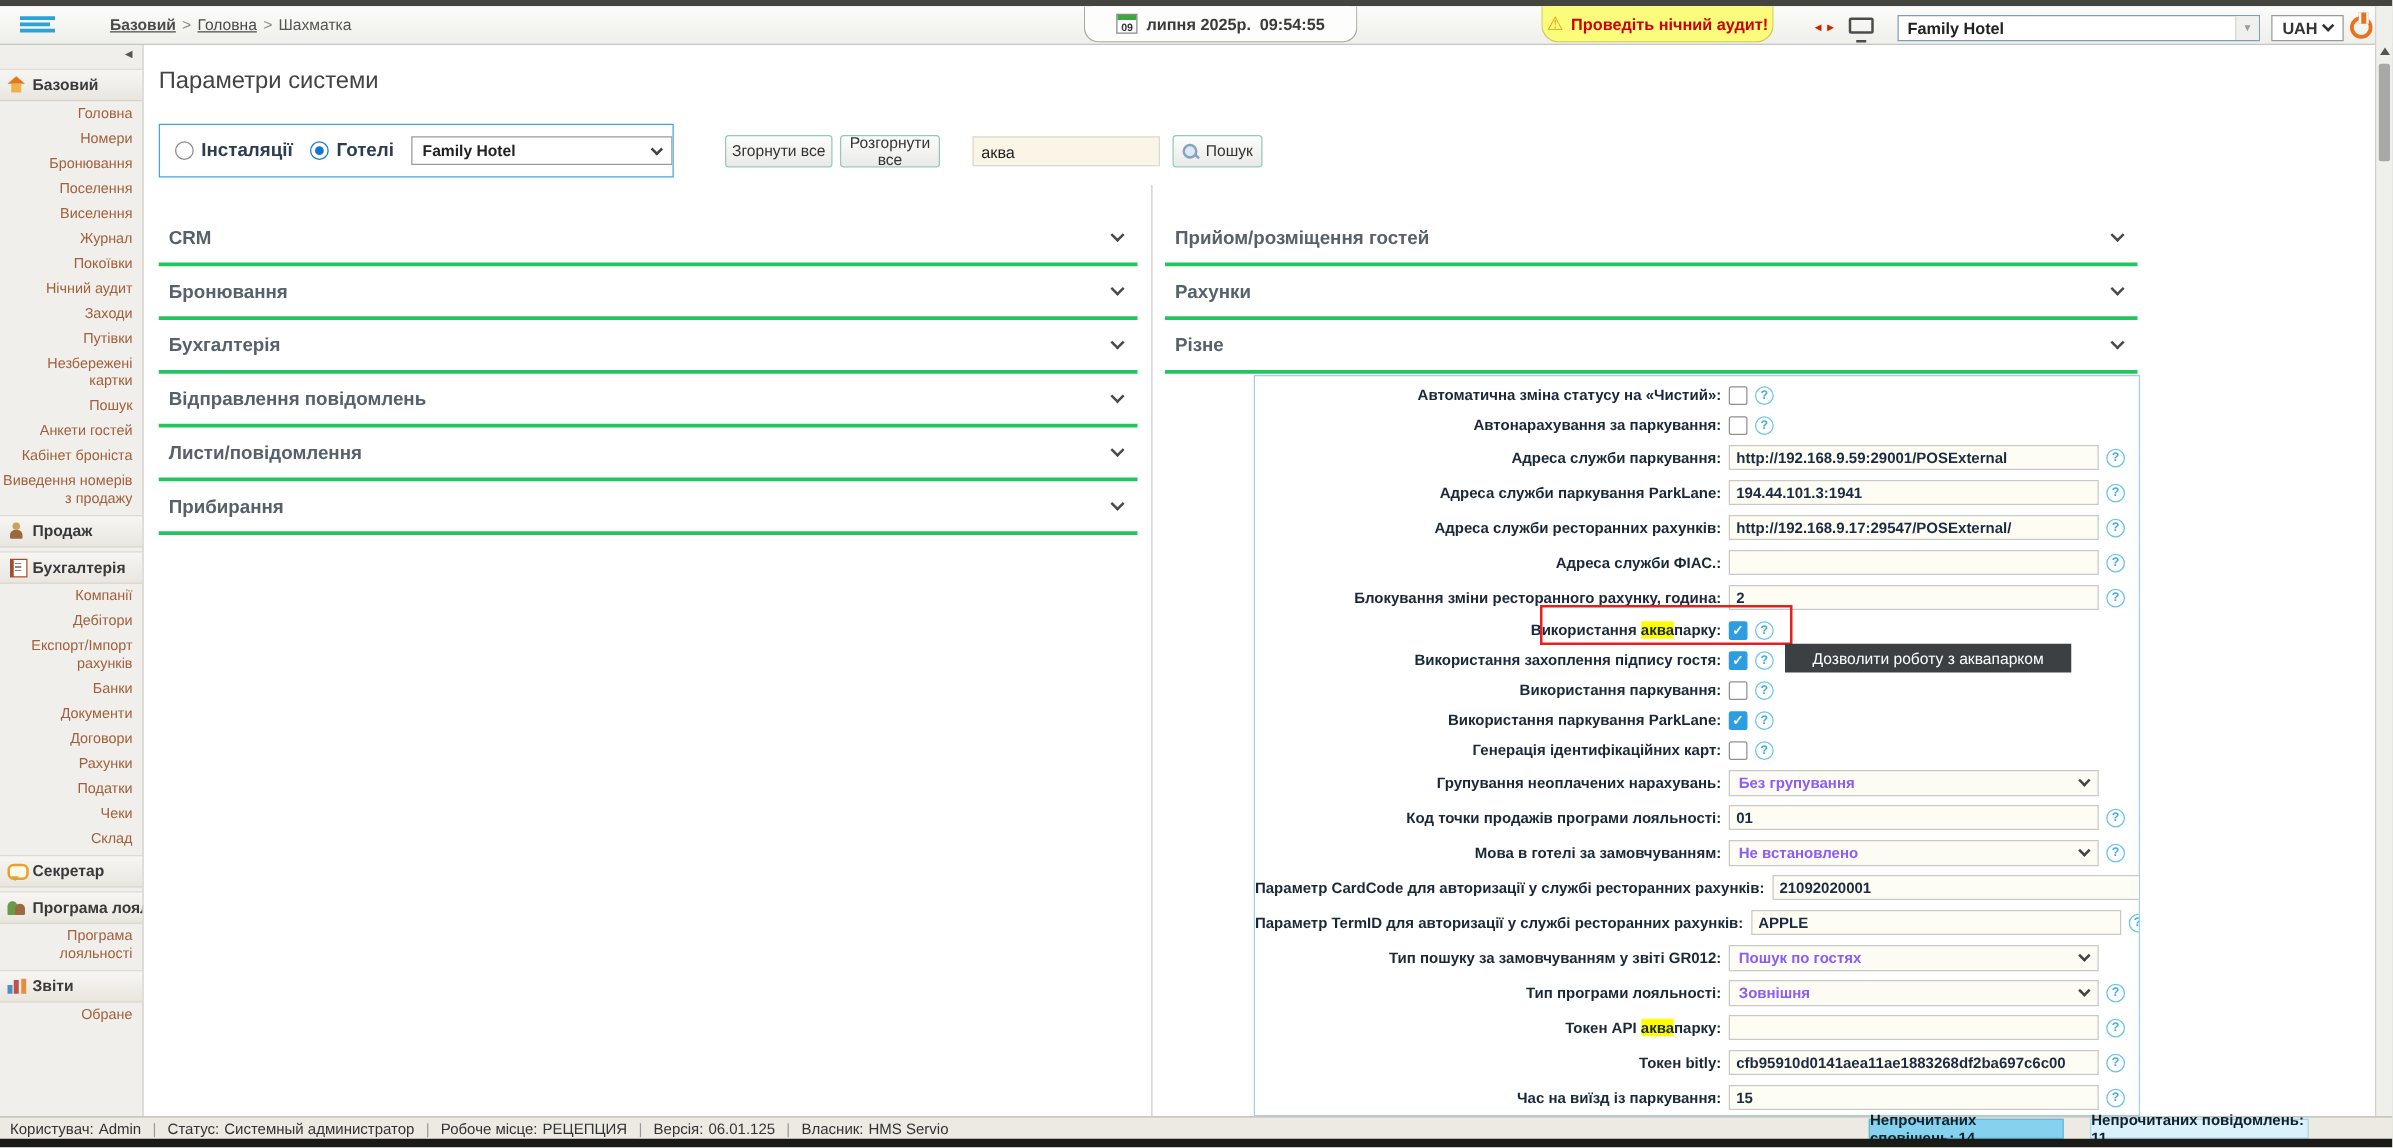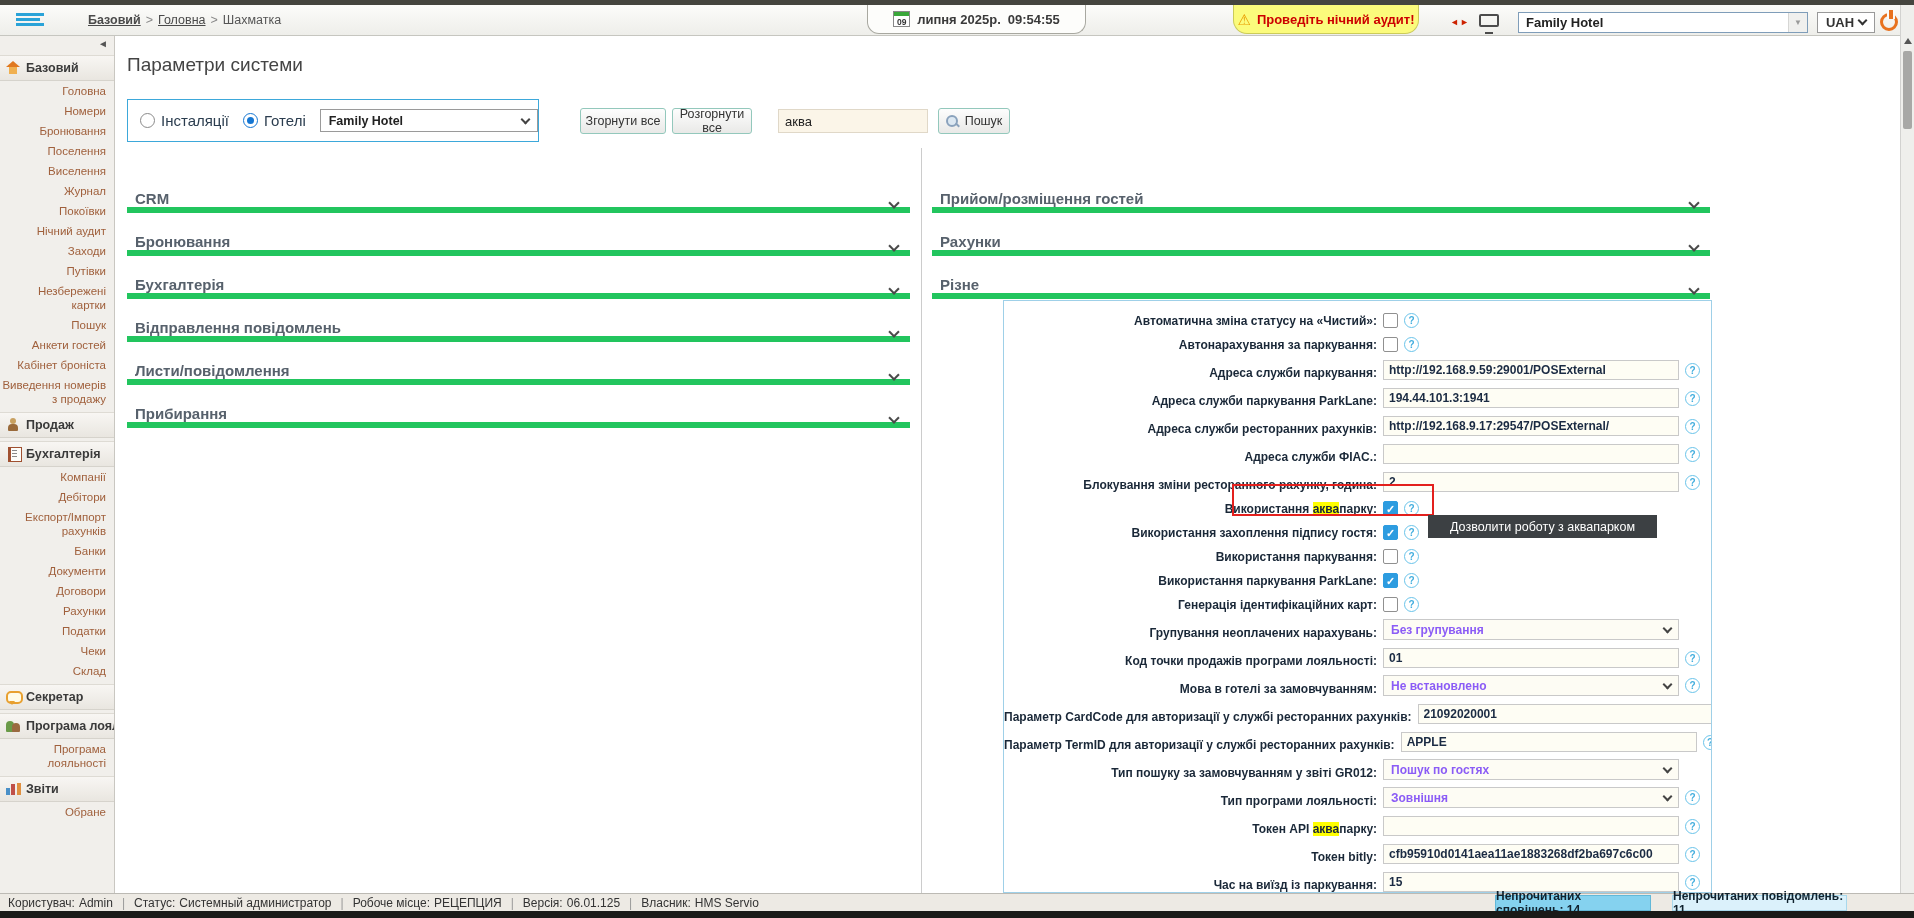--- a/index.html
+++ b/index.html
@@ -75,44 +75,44 @@
   .reports-icon::after{content:"";position:absolute;left:6px;bottom:0;width:4px;height:11px;background:#c05048}
 
   
   .main{position:absolute;left:115px;top:36px;width:1785px;height:857px;background:#fff}
   .pagetitle{position:absolute;left:12px;top:18px;font-size:19px;color:#444}
   .filterbox{position:absolute;left:12px;top:63px;width:412px;height:43px;border:1px solid #3da8da;
       display:flex;align-items:center;gap:14px;padding-left:12px}
   .radio{width:15px;height:15px;border:1px solid #8a8a8a;border-radius:50%;background:#fff;position:relative;flex:0 0 15px;cursor:pointer}
   .radio.on{border-color:#1576d2}
   .radio.on::after{content:"";position:absolute;left:3px;top:3px;width:7px;height:7px;border-radius:50%;background:#1576d2}
-  .rlabel{font-size:15px;font-weight:normal;color:#2b3d4f;margin-left:-8px}
+  .rlabel{font-size:15px;font-weight:bold;color:#2b3d4f;margin-left:-8px}
   .fselect{width:223px;height:23px;border:1px solid #9a9a9a;background:#fff;display:flex;align-items:center;
       justify-content:space-between;padding:0 8px;font-size:12.5px;font-weight:bold;color:#222;cursor:pointer}
   .chev{width:7px;height:7px;border-right:2px solid #444;border-bottom:2px solid #444;transform:rotate(45deg);margin-top:-3px}
   .tealbtn{position:absolute;height:26px;background:linear-gradient(#fdfdfd,#e9e9e7);border:1px solid #93c8bc;
       border-radius:3px;font-size:12.5px;color:#333;display:flex;align-items:center;justify-content:center;gap:6px;cursor:pointer;
       font-family:"Liberation Sans",sans-serif}
   .searchinput{position:absolute;left:663px;top:73px;width:150px;height:24px;border:1px solid #e0d8c8;background:#fbf5e8;
       font:13px "Liberation Sans",sans-serif;color:#222;padding:0 6px}
   .mag{width:13px;height:13px;position:relative}
   .mag::before{content:"";position:absolute;left:0;top:0;width:8px;height:8px;border:2px solid #8aa2bc;border-radius:50%;background:#dce8f2}
   .mag::after{content:"";position:absolute;left:9px;top:9px;width:5px;height:2px;background:#8aa2bc;transform:rotate(45deg)}
 
   .acc{position:absolute;top:134px}
-  .acc-row{height:43px;border-bottom:6px solid #22c55e;display:flex;align-items:flex-end;justify-content:space-between;
+  .acc-row{height:43px;border-bottom:3px solid #22c55e;display:flex;align-items:center;justify-content:space-between;
       padding:0 12px 0 8px;cursor:pointer}
   .acc-lbl{font-size:15px;font-weight:bold;color:#57616c}
   .acc-chev{width:8px;height:8px;border-right:2px solid #4a4a4a;border-bottom:2px solid #4a4a4a;transform:rotate(45deg);margin-top:-4px}
   .colsep{position:absolute;left:806px;top:112px;width:1px;height:745px;background:#cccccc}
 
   
   .rpanel{position:absolute;left:888px;top:264px;width:709px;height:593px;border:1px solid #9fd0e8;
       overflow:hidden;padding-top:3px}
-  .prow{display:flex;align-items:flex-end;height:28px;padding-right:6px;position:relative}
+  .prow{display:flex;align-items:center;height:28px;padding-right:6px;position:relative}
   .prow.c{height:24px}
   .plbl{flex:1;text-align:right;margin-right:6px;font-weight:600;font-size:12px;color:#1a2838;white-space:nowrap}
   .hl{background:#ffff00}
   .pctrl{width:322px;display:flex;align-items:center;gap:6px}
   .tinput{width:296px;height:20px;border:1px solid #c9c9c9;background:#fefdf4;
       font:600 12px "Liberation Sans",sans-serif;color:#1b2b43;padding:0 5px}
   .tselect{width:296px;height:21px;border:1px solid #c9c9c9;background:#fdfcf4;display:flex;align-items:center;
       justify-content:space-between;padding:0 7px;font-size:12px;font-weight:600;color:#8b5cf6;cursor:pointer}
   .cb{width:15px;height:15px;border:1px solid #909090;border-radius:2px;background:#fff;flex:0 0 15px;
       font-size:11px;line-height:14px;text-align:center;color:#fff;font-weight:bold;cursor:pointer}

